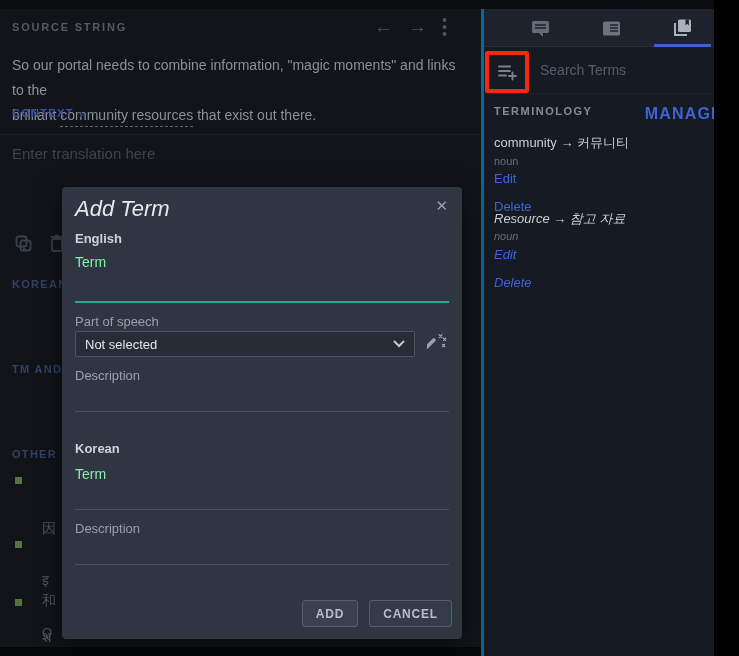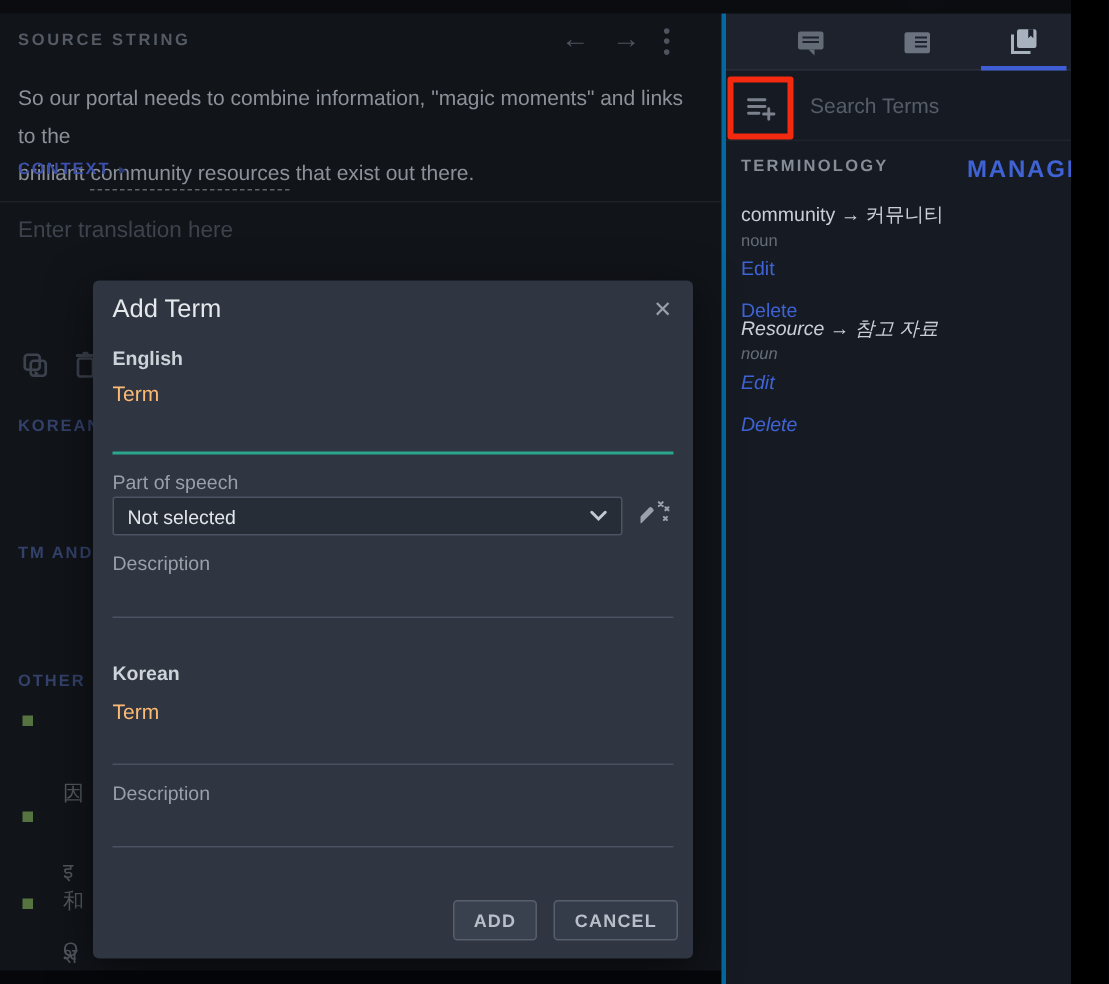--- a/index.html
+++ b/index.html
@@ -26,25 +26,25 @@
   .sec-label{ position:absolute; left:12px; font-size:11px; font-weight:700; letter-spacing:1.3px; color:#34426b; white-space:nowrap; }
   .lang-item{ position:absolute; }
   .lang-bullet{ position:absolute; width:7px; height:7px; background:#557440; }
   .lang-text{ position:absolute; left:42px; color:#52585f; white-space:pre; }
   .lang-text .lang-line:empty{ display:none; }
   .bottom-strip{ position:absolute; left:0; top:647px; width:481px; height:9px; background:#05070b; }
 
   
   .modal{ position:absolute; left:62px; top:187px; width:400px; height:452px; background:#2f3541; border-radius:4px;
     box-shadow:0 8px 30px rgba(0,0,0,0.55); z-index:10; }
-  .modal-title{ position:absolute; left:13px; top:9px; font-size:17px; font-weight:500; color:#e6e9ec; }
+  .modal-title{ position:absolute; left:13px; top:9px; font-size:22px; font-weight:500; color:#e6e9ec;font-style:italic; }
   .modal-close{ position:absolute; right:14px; top:10px; font-size:15px; color:#98a0a9; cursor:pointer; }
   .m-heading{ position:absolute; left:13px; font-size:13px; font-weight:700; color:#ced3d9; }
   .m-label{ position:absolute; left:13px; font-size:13px; color:#99a0aa; }
-  .m-placeholder{ position:absolute; left:13px; font-size:14px; color:#fdba74; }
+  .m-placeholder{ position:absolute; left:13px; font-size:14px; color:#86efac; }
   .m-line{ position:absolute; left:13px; width:374px; height:1px; background:#4a5160; }
   .m-line-green{ position:absolute; left:13px; width:374px; height:2px; background:#2ba58c; }
   .m-select{ position:absolute; left:13px; top:144px; width:340px; height:26px; background:#272d37; border:1px solid #4c5362;
     border-radius:2px; display:flex; align-items:center; justify-content:space-between; padding:0 9px; cursor:pointer; }
   .m-select-value{ font-size:13px; color:#e2e5ea; }
   .m-wand{ position:absolute; left:365px; top:146px; cursor:pointer; }
   .m-buttons{ position:absolute; right:10px; top:413px; display:flex; gap:11px; }
   .m-btn{ height:27px; border:1px solid #575f6e; border-radius:3px; font-family:"Liberation Sans",sans-serif;
     font-size:12px; font-weight:700; letter-spacing:0.8px; color:#b9bfc8; cursor:pointer; }
   .m-btn-add{ background:#3a414e; padding:0 13px; }

